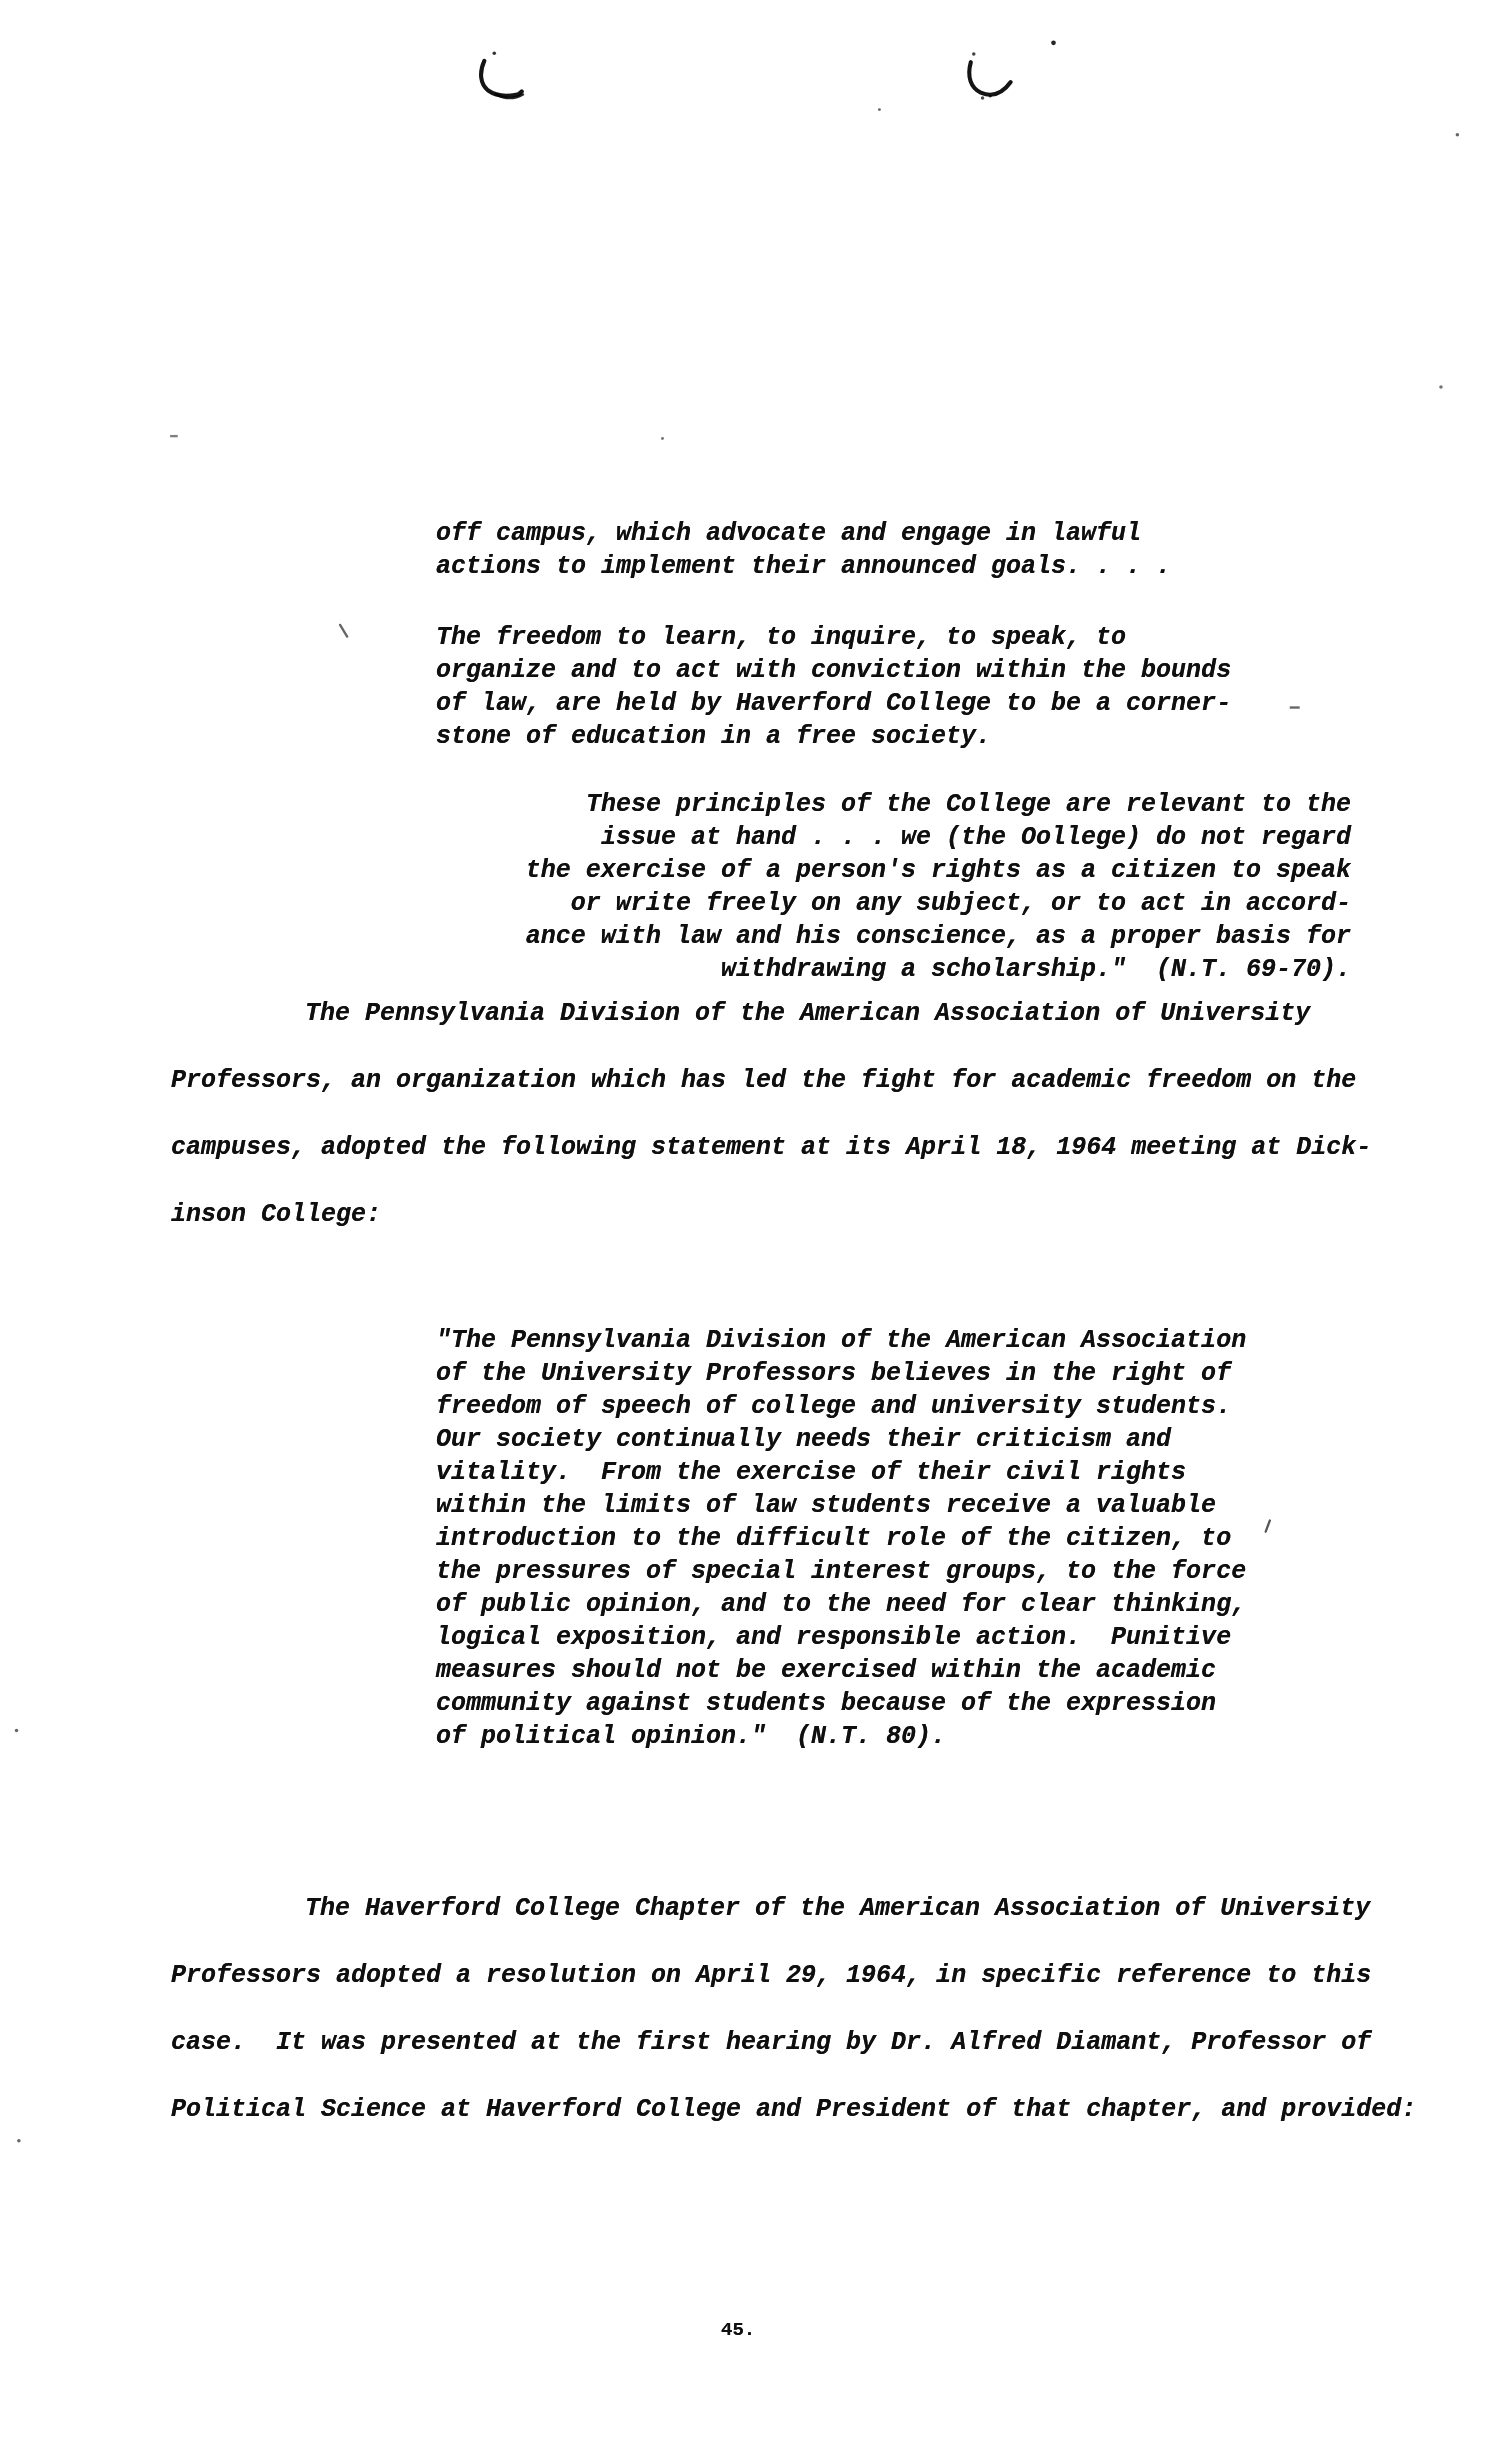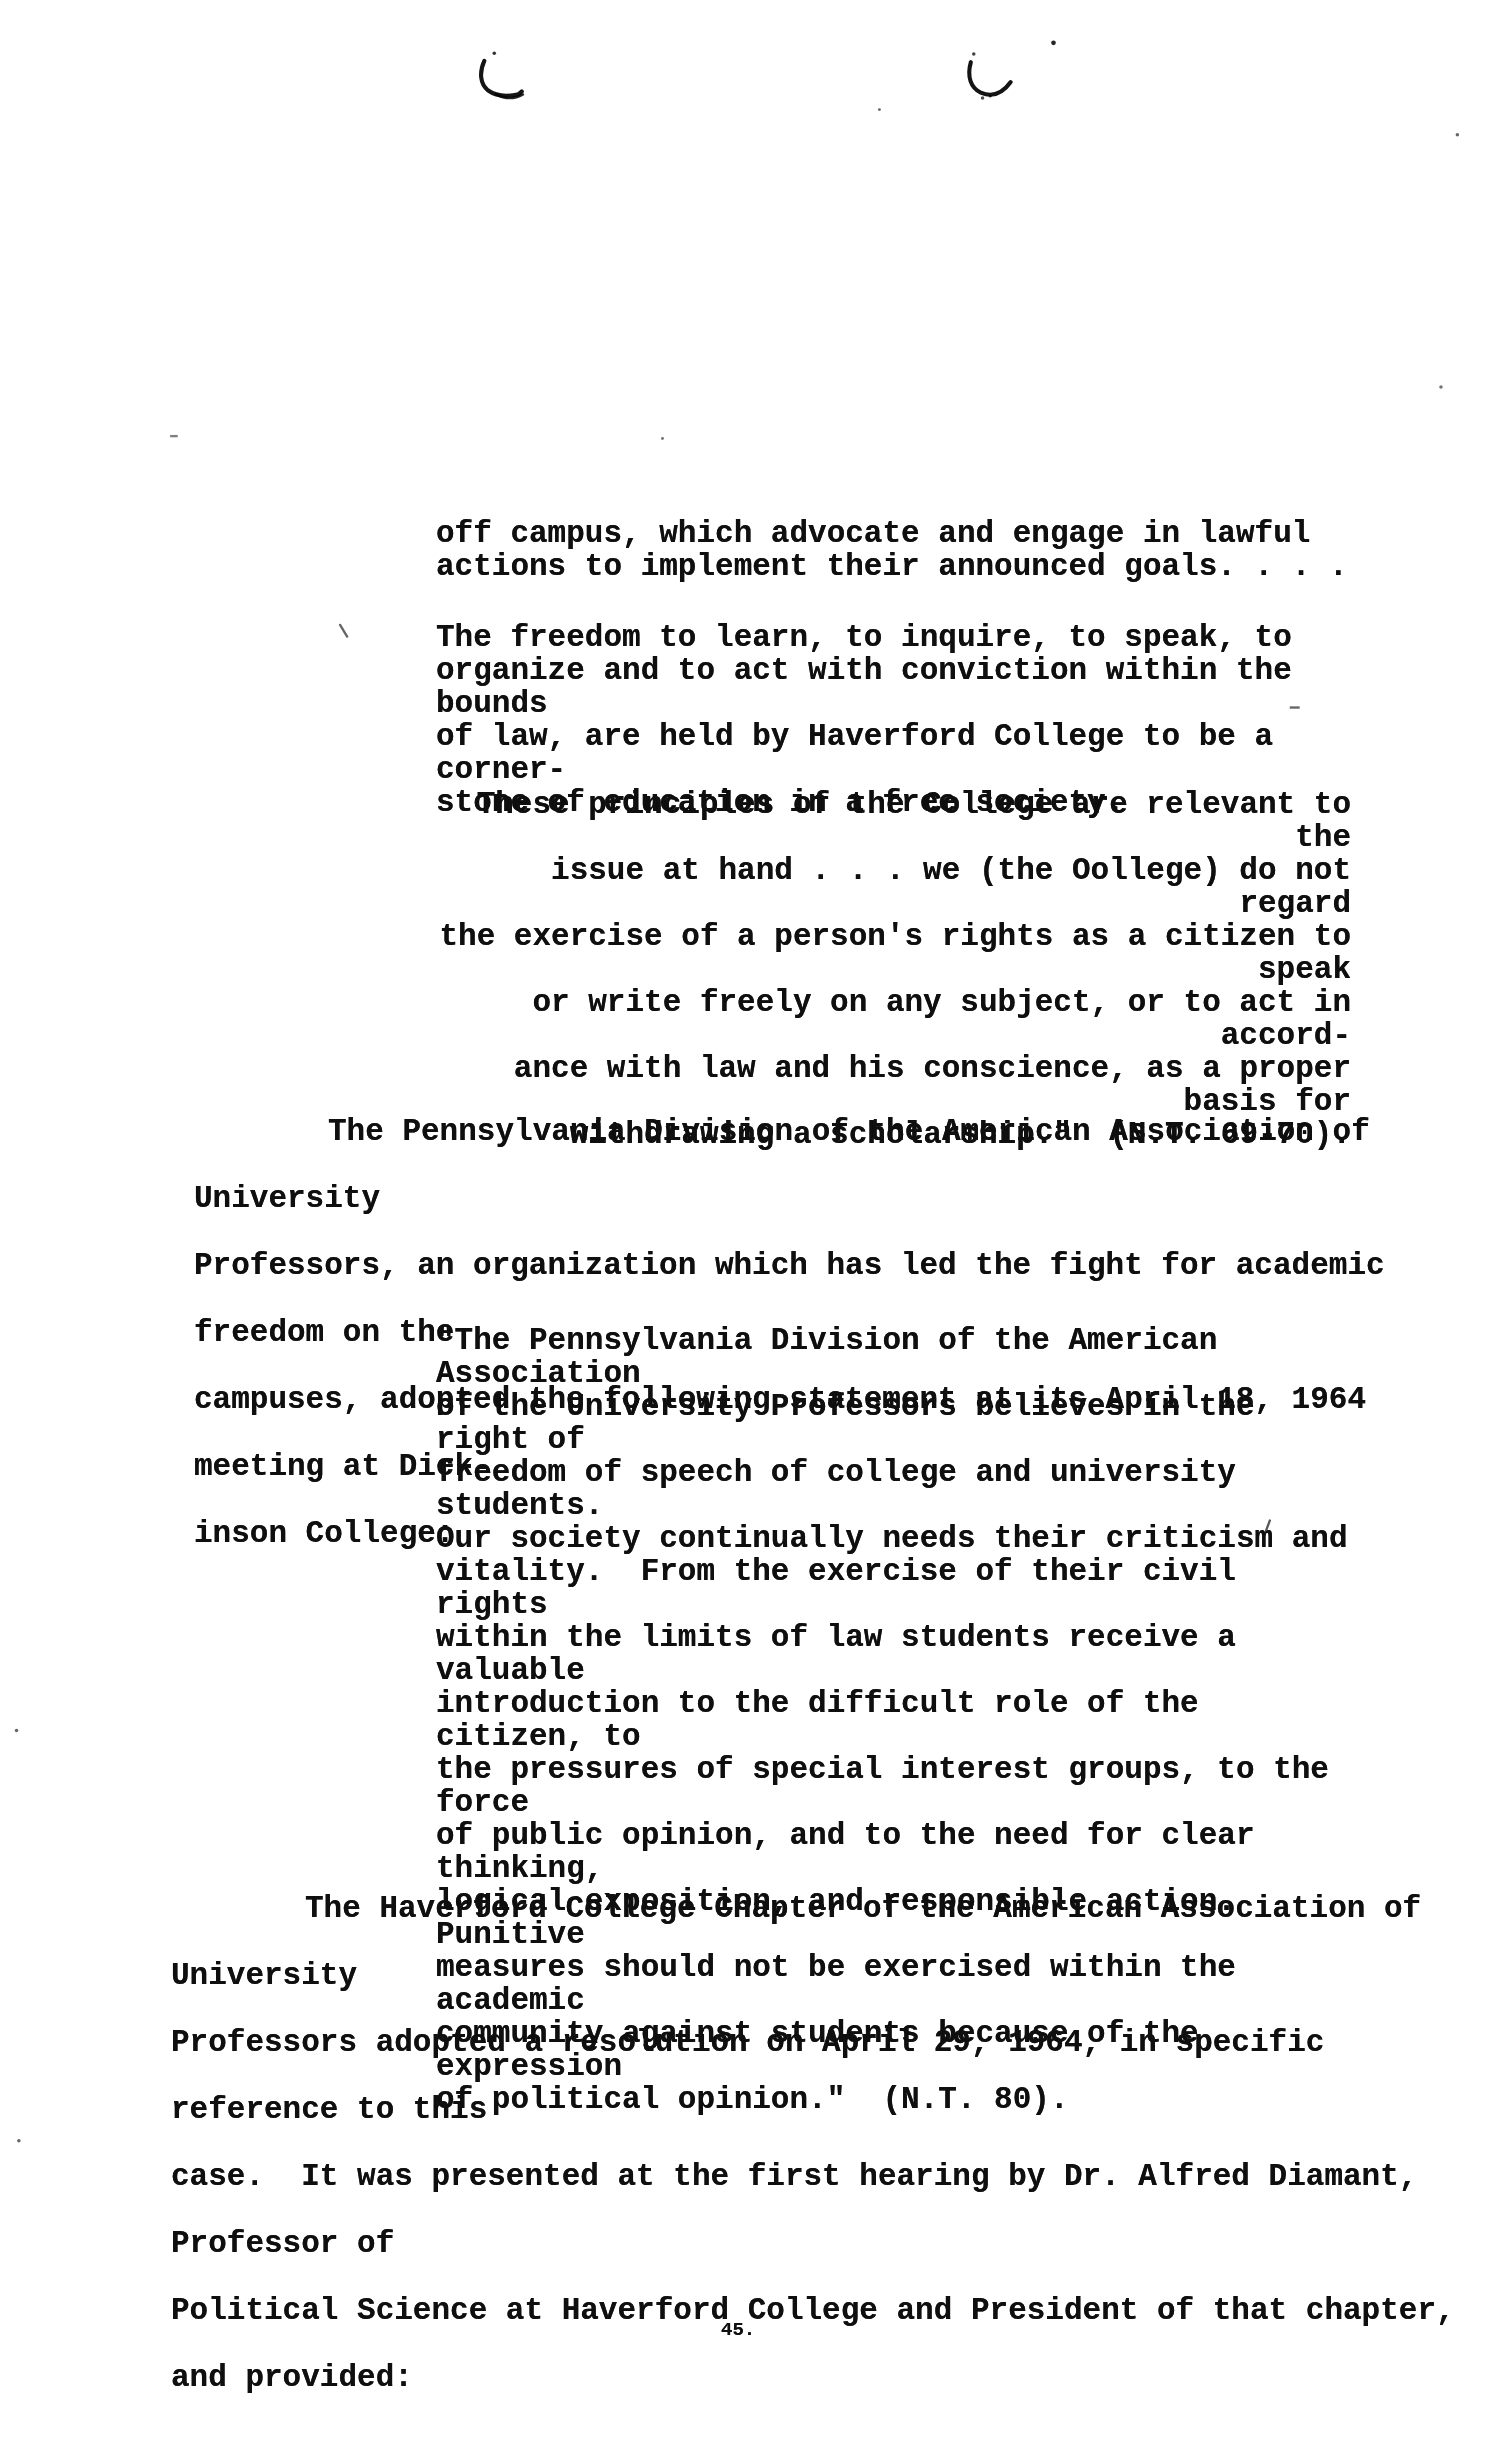--- a/index.html
+++ b/index.html
@@ -13,39 +13,40 @@
     height: 2462px;
     background: #ffffff;
     overflow: hidden;
     font-family: "Liberation Mono", "DejaVu Sans Mono", monospace;
     color: #0f0f0f;
   }
   .txt {
     position: absolute;
     white-space: pre-wrap;
     font-weight: 700;
-    font-size: 31px;
+    font-size: 25px;
     letter-spacing: 0px;
     text-shadow: 0 0 0.6px rgba(10,10,10,0.75);
+    font-style: italic;
   }
   .quote {
     left: 436px;
     line-height: 33px;
     width: 915px;
   }
   .body-para {
     left: 171px;
     line-height: 67px;
     width: 1290px;
     text-indent: 134px;
   }
   .q1 { top: 517px; }
   .q2 { top: 621px; }
   .q3 { top: 788px; text-align: right; }
-  .p1 { top: 1098px; margin-left: 23px; }
+  .p1 { top: 980px; }
   .q4 { top: 1324px; }
   .p2 { top: 1875px; }
   .q5 { top: 2103px; }
   .page-number {
     position: absolute;
     top: 2314px;
     left: 721px;
     line-height: 33px;
     font-weight: 700;
     font-size: 19px;

